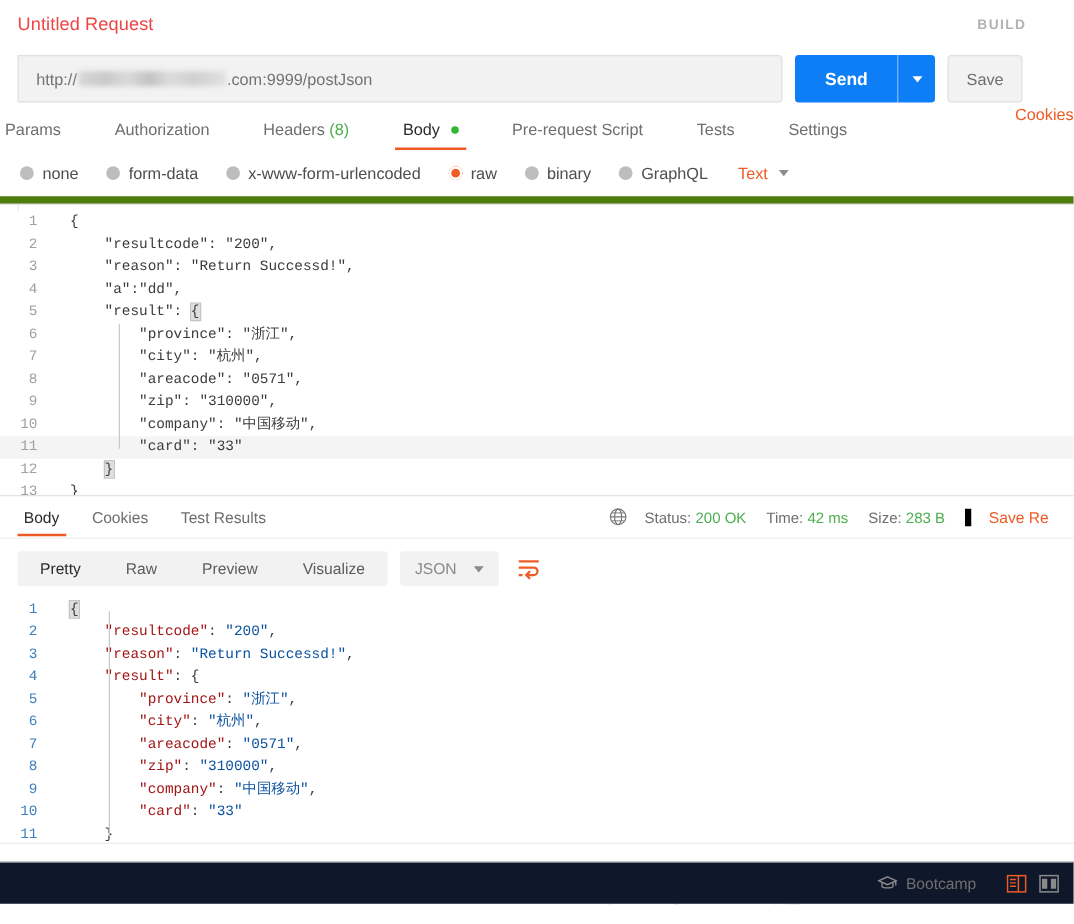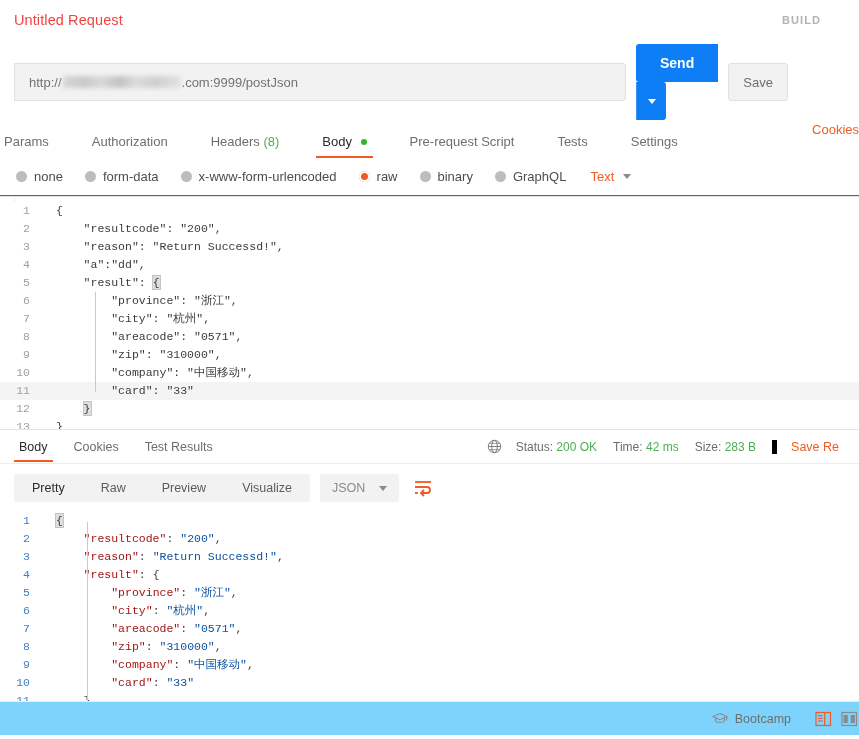--- a/index.html
+++ b/index.html
@@ -32,21 +32,21 @@
   .url-box {
     flex: 0 0 612px; height:38px; background:#f2f2f2; border:1px solid #e0e0e0;
     border-radius:0 3px 3px 0; display:flex; align-items:center; padding:0 14px;
     font-size:13px; color:#737373; position:relative; overflow:hidden;
   }
   .url-blur {
     display:inline-block; height:12px; width:118px; margin:0 1px;
     background: linear-gradient(90deg,#d6d6d6 0%,#c9c9c9 18%,#d9d9d9 33%,#c2c2c2 48%,#dcdcdc 62%,#cfcfcf 78%,#e2e2e2 100%);
     filter: blur(2.2px); vertical-align:-2px; border-radius:1px;
   }
-  .send-wrap { display:flex; margin-left:10px;flex-direction:column; }
+  .send-wrap { display:flex; margin-left:10px; }
   .send-btn {
     height:38px; background:#0d7ef5; color:#fff; font-size:14px; font-weight:bold;
     display:flex; align-items:center; padding:0 24px; border-radius:3px 0 0 3px;
   }
   .send-caret {
     height:38px; width:30px; background:#0d7ef5; border-radius:0 3px 3px 0;
     display:flex; align-items:center; justify-content:center;
     border-left:1px solid #3d96f7;
   }
   .send-caret i { width:0;height:0;border-left:4.5px solid transparent;border-right:4.5px solid transparent;border-top:5px solid #fff; display:block;}
@@ -70,21 +70,21 @@
   }
   .tab .count { color:#4caf50; }
   .tab .greendot {
     display:inline-block;width:6px;height:6px;border-radius:50%;background:#2eb82e;margin-left:5px;vertical-align:1px;
   }
   .cookies-link { position:absolute; right:0; top:2px; font-size:13px; color:#ef5b25; white-space:nowrap; }
 
   
   .radios-row {
     display:flex; align-items:center; padding: 11px 0 11px 16px; gap:0;
-    border-bottom:1px solid #4d7c0f;
+    border-bottom:6px solid #4d7c0f;
   }
   .radio-item { display:flex; align-items:center; margin-right:22px; font-size:13px; color:#4d4d4d; white-space:nowrap;}
   .dot { width:11px;height:11px;border-radius:50%;background:#bdbdbd;margin-right:7px; }
   .dot.sel { background:#ef5b25; box-shadow: inset 0 0 0 2px #fff; }
   .text-select { display:flex;align-items:center;color:#ef5b25;font-size:13px;margin-left:2px; }
   .text-select .caret { border-top-color:#8c8c8c; margin-left:9px; }
 
   
   .editor {
     font-family: "Liberation Mono", "DejaVu Sans Mono", monospace;
@@ -141,22 +141,23 @@
     display:flex;align-items:center; background:#f2f2f2; border-radius:3px; height:28px;
     margin-left:10px; padding:0 12px; font-size:12.5px; color:#8a8a8a;
   }
   .json-select .caret { margin-left:14px; border-top-color:#8a8a8a; }
   .wrap-icon { margin-left:12px; width:24px;height:24px; display:flex;align-items:center;justify-content:center; }
 
   .resp-editor-wrap { height:196px; overflow:hidden; position:relative; border-bottom:1px solid #e6e6e6;}
 
   
   .footer {
-    position:absolute; left:0; right:0; bottom:4px; height:34px; background:#7dd3fc;
+    position:absolute; left:0; right:0; bottom:16px; height:34px; background:#0f172a;
     border-top:1px solid #ededed; display:flex; align-items:center; justify-content:flex-end;
+    padding-right:10px;
   }
   .watermark {
     position:absolute; right:150px; bottom:14px; font-size:15px; color:#eaeaea;
     white-space:nowrap; letter-spacing:.3px; pointer-events:none;
     font-family: "Liberation Sans", sans-serif;
   }
   .bootcamp { display:flex;align-items:center;font-size:12.5px;color:#6e6e6e;margin-right:16px; }
   .cap { margin-right:7px; }
   .panel-ico { width:20px;height:20px;margin-left:6px;display:flex;align-items:center;justify-content:center;}
 </style>

